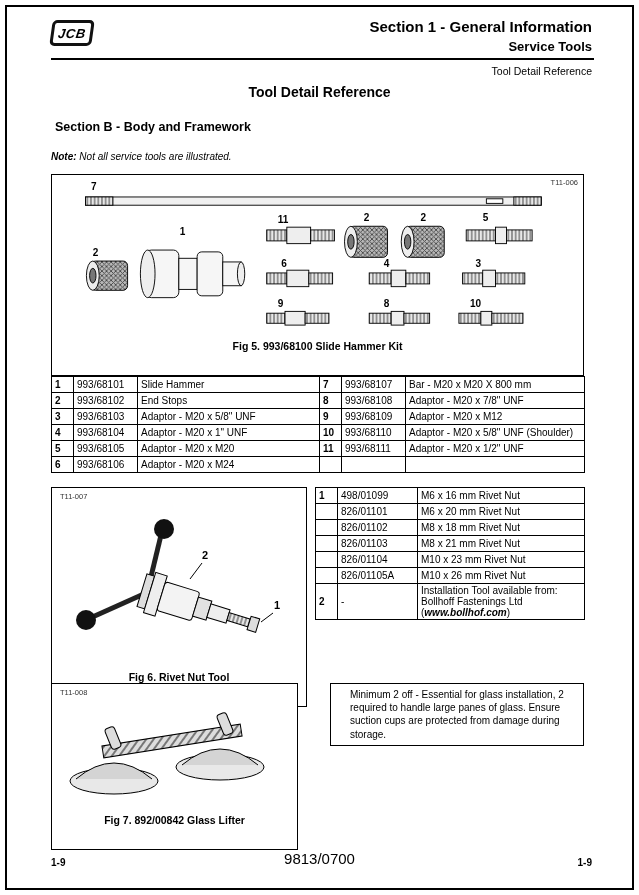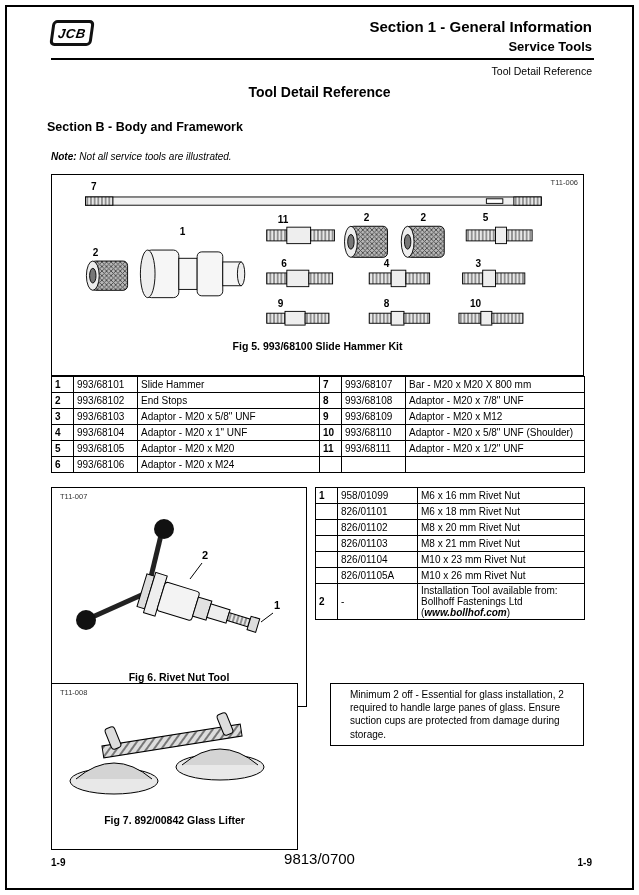--- a/index.html
+++ b/index.html
@@ -13,21 +13,21 @@
     display: flex; align-items: center; justify-content: center; background:#fff; }
   .logo-text { font-weight: bold; font-style: italic; font-size: 13px; letter-spacing: .5px; }
 
   .hdr-section { position: absolute; top: 11px; right: 40px; font-size: 15px; font-weight: bold; }
   .hdr-sub     { position: absolute; top: 32px; right: 40px; font-size: 13px; font-weight: bold; }
   .hdr-rule    { position: absolute; top: 51px; left: 44px; right: 38px; height: 2px; background: #000; }
   .hdr-crumb   { position: absolute; top: 58px; right: 40px; font-size: 10.5px; }
 
   .page-title { position: absolute; top: 77px; left: 0; width: 100%; text-align: center;
     font-size: 14px; font-weight: bold; }
-  .section-heading { position: absolute; top: 113px; left: 40px; font-size: 12.5px; font-weight: bold; }
+  .section-heading { position: absolute; top: 113px; left: 48px; font-size: 12.5px; font-weight: bold; }
   .note { position: absolute; top: 144px; left: 44px; font-size: 10px; font-style: italic; }
   .note-label { font-weight: bold; }
 
   .figbox { position: absolute; border: 1px solid #000; background: #fff;
     display: flex; flex-direction: column; align-items: center; justify-content: flex-end; }
   .fig5 { left: 44px; top: 167px; width: 533px; height: 202px; }
   .fig6 { left: 44px; top: 480px; width: 256px; height: 220px; }
   .fig7 { left: 44px; top: 676px; width: 247px; height: 167px; }
   .figref-tr { position: absolute; top: 3px; right: 5px; font-size: 7.5px; color: #333; }
   .figref-tl { position: absolute; top: 4px; left: 8px; font-size: 7.5px; color: #333; }
@@ -278,32 +278,32 @@
 
   <table class="t2">
     <colgroup>
       <col style="width:22px">
         <col style="width:80px">
         <col style="width:167px">
     </colgroup>
     <tbody>
       <tr>
         <td class="cnum">1</td>
-        <td>958/01099</td>
+        <td>498/01099</td>
         <td>M6 x 16 mm Rivet Nut</td>
       </tr>
       <tr>
         <td class="cnum"></td>
         <td>826/01101</td>
-        <td>M6 x 18 mm Rivet Nut</td>
+        <td>M6 x 20 mm Rivet Nut</td>
       </tr>
       <tr>
         <td class="cnum"></td>
         <td>826/01102</td>
-        <td>M8 x 20 mm Rivet Nut</td>
+        <td>M8 x 18 mm Rivet Nut</td>
       </tr>
       <tr>
         <td class="cnum"></td>
         <td>826/01103</td>
         <td>M8 x 21 mm Rivet Nut</td>
       </tr>
       <tr>
         <td class="cnum"></td>
         <td>826/01104</td>
         <td>M10 x 23 mm Rivet Nut</td>

